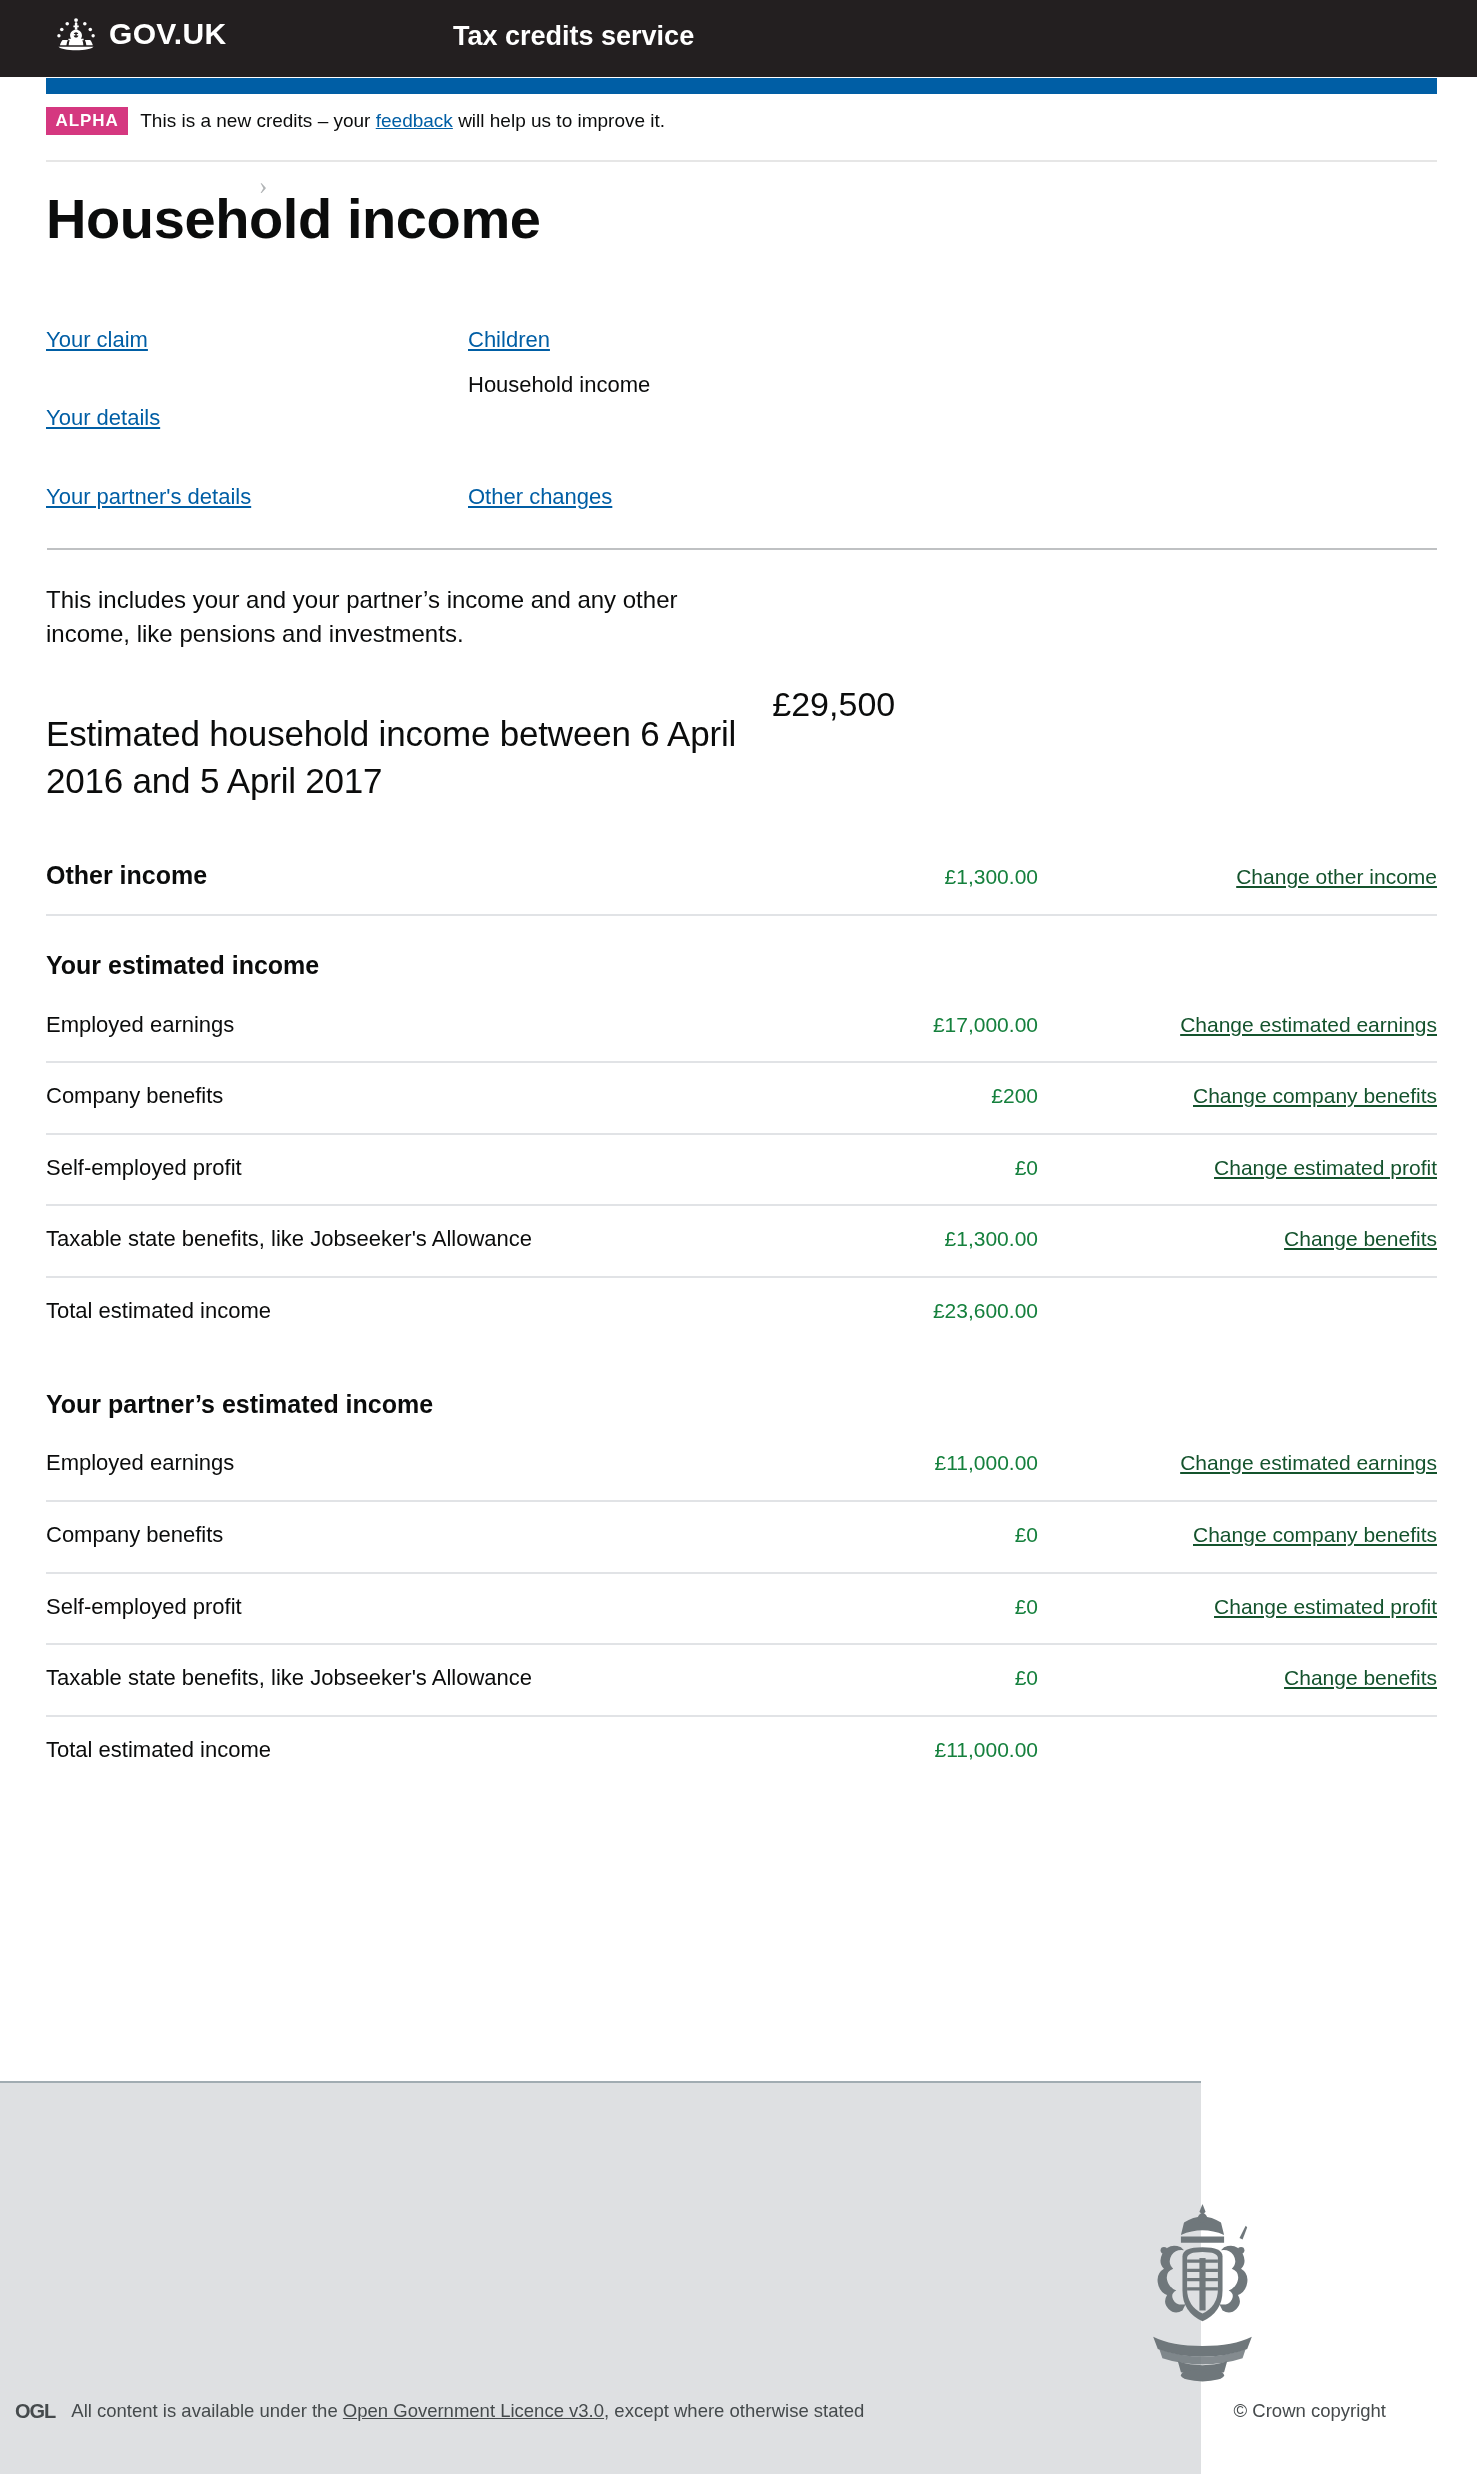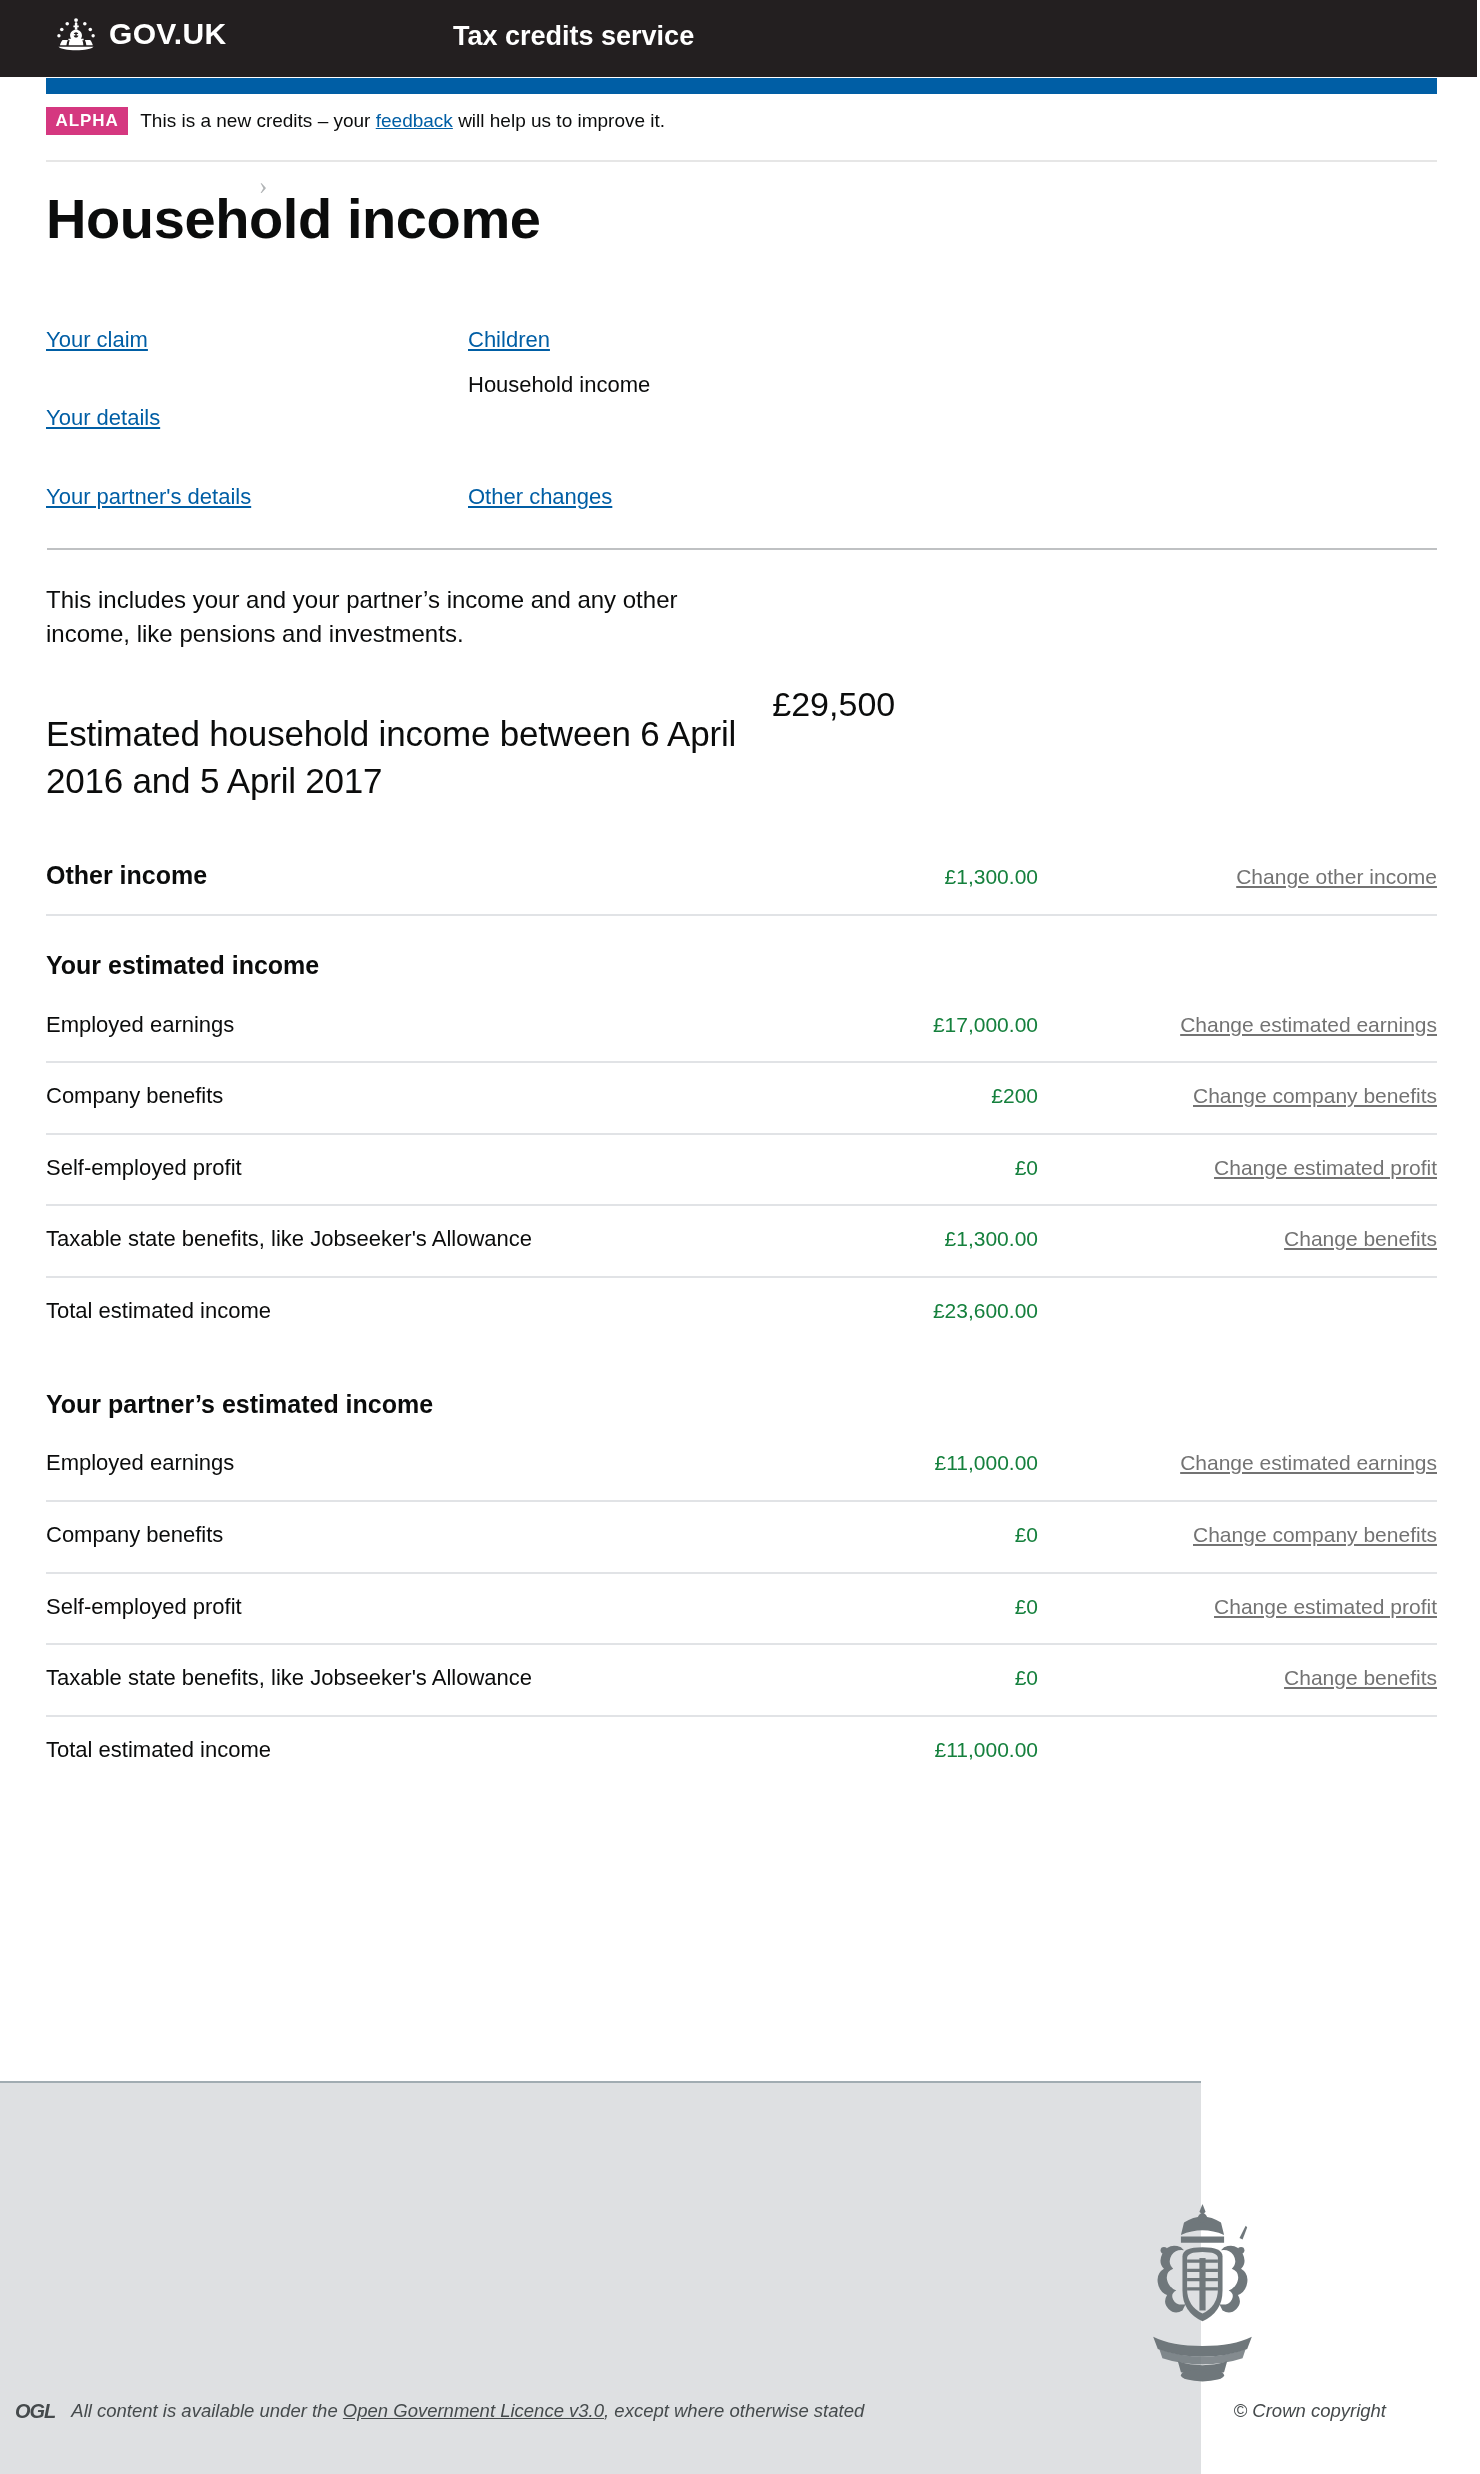--- a/index.html
+++ b/index.html
@@ -215,42 +215,41 @@
     color: #15803d;
     line-height: 1.3;
   }
   .row-action {
     flex: 1 1 auto;
     text-align: right;
     font-size: 21px;
     line-height: 1.3;
   }
   .row-action a {
-    color: #737373;
+    color: #14532d;
     text-decoration: underline;
   }
   .sub-heading {
     font-size: 25px;
     font-weight: bold;
     color: #0b0c0c;
     margin: 33px 0 10.4px 0;
     line-height: 1.3;
   }
   .sub-heading.partner { margin-top: 40px; }
 
   
   .footer {
     position: absolute;
     left: 0;
     top: 2081px;
     width: 1201px;
     height: 394px;
     background: #dee0e2;
     border-top: 2.2px solid #a1acb2;
-    font-style: italic;
   }
   .footer-inner {
     position: relative;
     width: 1391px;
     margin: 0 auto;
     height: 100%;
   }
   .crest {
     position: absolute;
     right: 111px;

